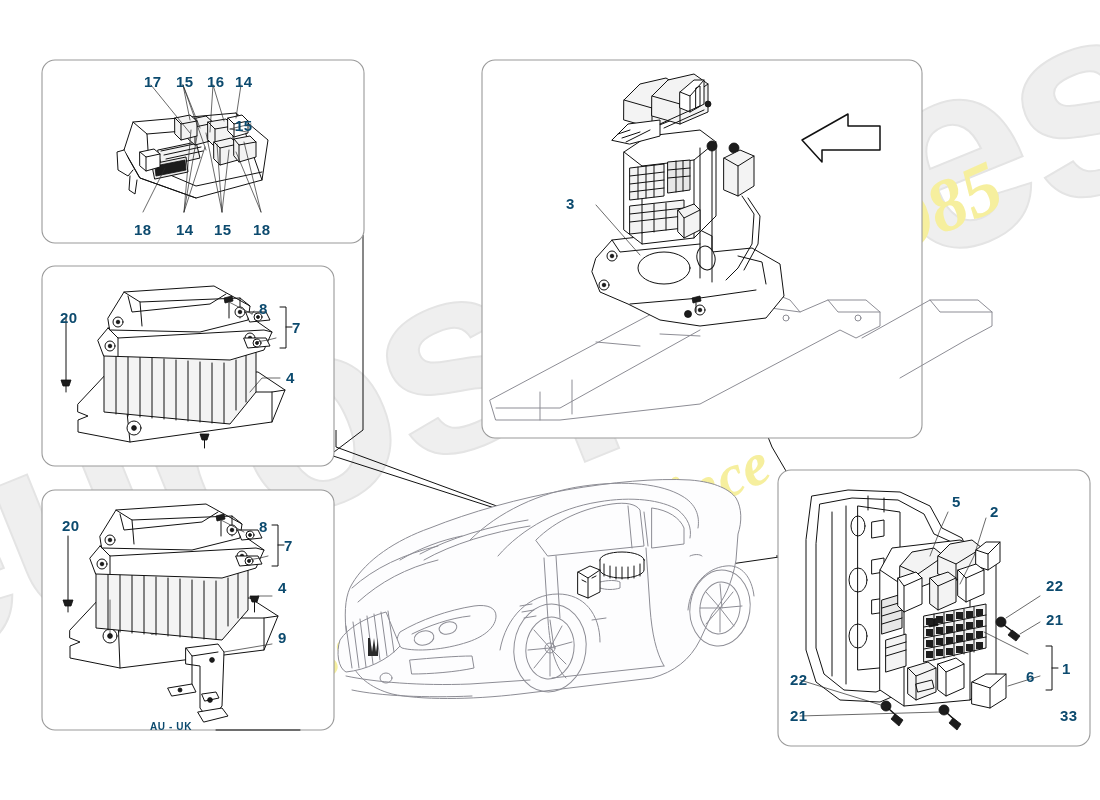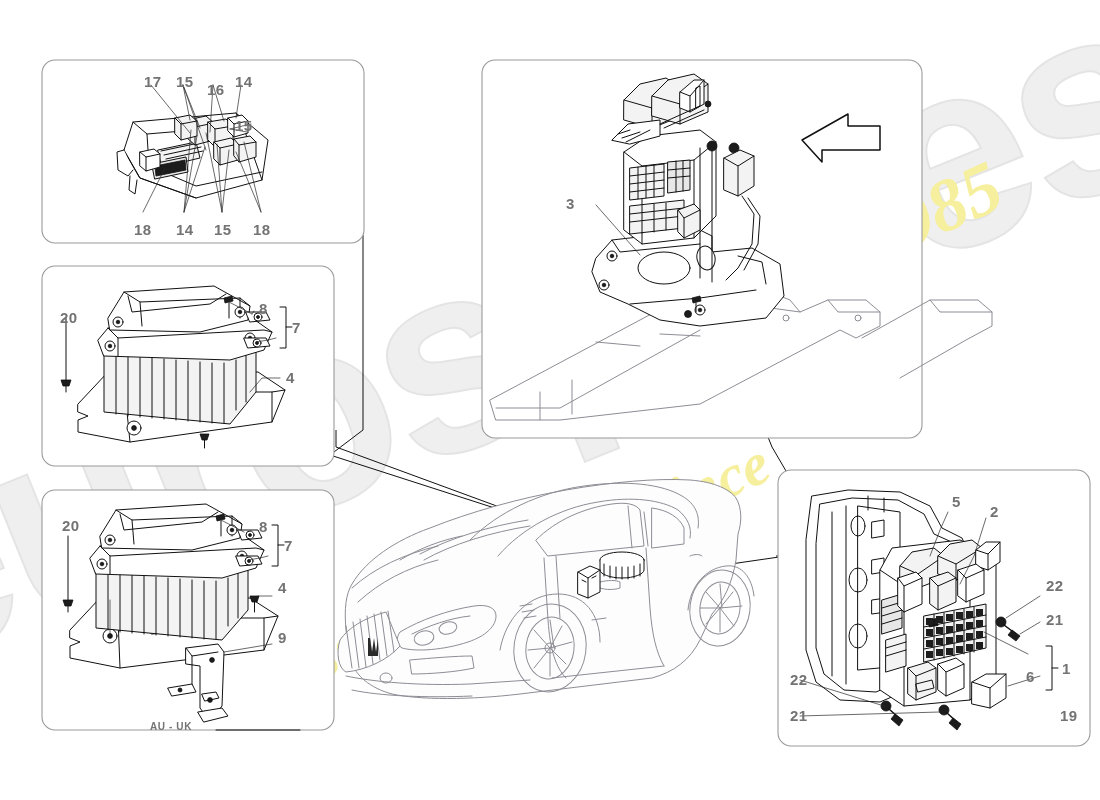--- a/index.html
+++ b/index.html
@@ -12,21 +12,21 @@
   }
   #stage{position:absolute;left:0;top:0;width:1100px;height:800px;}
   .layer{position:absolute;left:0;top:0;width:1100px;height:800px;}
   #wm{z-index:1;}
   #art{z-index:3;}
   .lbl{
     position:absolute;
     font-family:"Liberation Sans", sans-serif;
     font-size:15px;
     font-weight:700;
-    color:#737373;
+    color:#0c4a6e;
     z-index:6;
     white-space:nowrap;
     line-height:1;
     letter-spacing:.3px;
   }
   .lbl.auuk{font-size:10px;font-weight:700;letter-spacing:.6px;}
 </style>
 </head>
 <body>
 
@@ -630,21 +630,21 @@
       <g>
         <path class="wht" d="M578,572 L590,566 L600,570 L600,592 L588,598 L578,594 Z"></path>
         <path class="ln" d="M578,572 L588,578 L600,570 M588,578 L588,598"></path>
         <path class="ln" d="M582,580 L586,582 M592,578 L596,576"></path>
       </g>
     </g>
   </svg>
 
   <div class="lbl" style="left:144px;top:74px;">17</div>
   <div class="lbl" style="left:176px;top:74px;">15</div>
-  <div class="lbl" style="left:207px;top:74px;margin-top:8px;">16</div>
+  <div class="lbl" style="left:207px;top:74px;">16</div>
   <div class="lbl" style="left:235px;top:74px;">14</div>
   <div class="lbl" style="left:235px;top:118px;">15</div>
   <div class="lbl" style="left:134px;top:222px;">18</div>
   <div class="lbl" style="left:176px;top:222px;">14</div>
   <div class="lbl" style="left:214px;top:222px;">15</div>
   <div class="lbl" style="left:253px;top:222px;">18</div>
 
   <div class="lbl" style="left:60px;top:310px;">20</div>
   <div class="lbl" style="left:259px;top:301px;">8</div>
   <div class="lbl" style="left:292px;top:320px;">7</div>
@@ -660,15 +660,15 @@
   <div class="lbl" style="left:566px;top:196px;">3</div>
 
   <div class="lbl" style="left:952px;top:494px;">5</div>
   <div class="lbl" style="left:990px;top:504px;">2</div>
   <div class="lbl" style="left:1046px;top:578px;">22</div>
   <div class="lbl" style="left:1046px;top:612px;">21</div>
   <div class="lbl" style="left:1062px;top:661px;">1</div>
   <div class="lbl" style="left:1026px;top:669px;">6</div>
   <div class="lbl" style="left:790px;top:672px;">22</div>
   <div class="lbl" style="left:790px;top:708px;">21</div>
-  <div class="lbl" style="left:1060px;top:708px;">19</div>
+  <div class="lbl" style="left:1060px;top:708px;">33</div>
 
 </div>
 
 </body></html>

